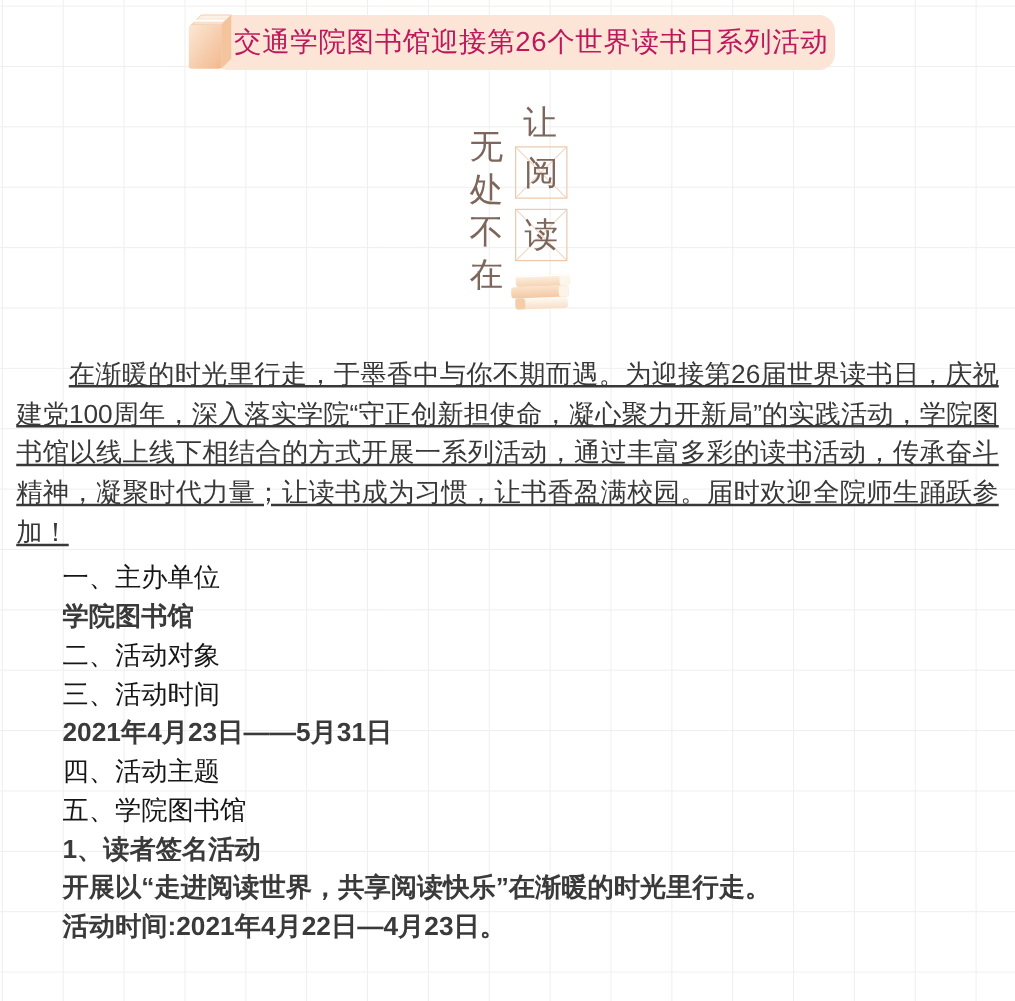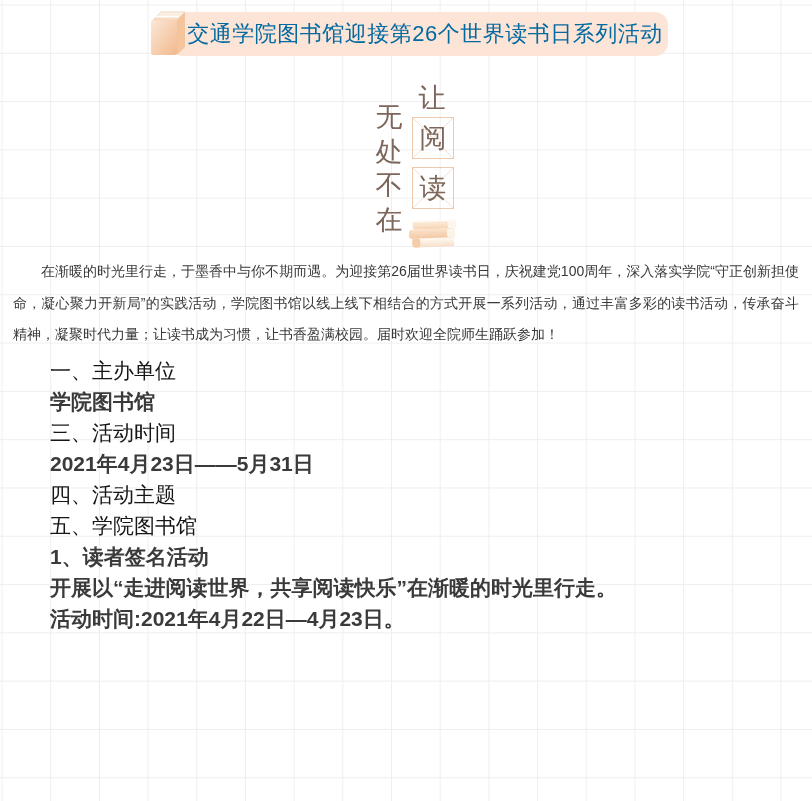--- a/index.html
+++ b/index.html
@@ -17,21 +17,21 @@
   
   .banner{
     position:relative;
     margin:12px 0 0 170px;
     width:498px;height:44px;
     background:#fce4d6;
     border-radius:13px;
     display:flex;align-items:center;justify-content:center;
   }
   .banner-title{
-    color:#0369a1;font-size:22px;letter-spacing:.5px;padding-left:12px;
+    color:#be185d;font-size:22px;letter-spacing:.5px;padding-left:12px;
     white-space:nowrap;
   }
   .banner-book{position:absolute;left:-27px;top:-5px;width:46px;height:54px;}
   
   .hero{position:relative;height:172px;margin-top:24px;}
   .hero .char{
     font-family:"Liberation Serif", serif;
     color:#7d675c;font-size:27px;line-height:30px;text-align:center;
     position:absolute;width:46px;
   }
@@ -50,24 +50,25 @@
   }
   .box-1{left:412px;top:37px;}
   .box-2{left:412px;top:87px;}
   .grid-box span{
     font-family:"Liberation Serif", serif;
     font-size:27px;color:#7d675c;
   }
   .books-stack{position:absolute;left:406px;top:136px;width:52px;height:36px;}
   
   .intro{
-    margin:4px 13px 0 13px;
-    font-size:14px;line-height:31.7px;
+    margin:32px 13px 0 13px;
+    font-size:21px;line-height:31.7px;
     text-align:justify;text-indent:2em;
     color:#383838;
+    text-decoration:underline;
   }
   
   .body-lines{margin:4px 13px 0 50px;font-size:21px;line-height:31px;color:#3a3a3a;}
   .line{white-space:nowrap;font-weight:bold;}
   .line.bold{font-weight:400;color:#161616;}
 </style>
 </head>
 <body>
 
 <div class="banner">
@@ -127,20 +128,21 @@
   <div class="char sec-1">处</div>
   <div class="char sec-2">不</div>
   <div class="char sec-3">在</div>
 </div>
 
 <p class="intro">在渐暖的时光里行走，于墨香中与你不期而遇。为迎接第26届世界读书日，庆祝建党100周年，深入落实学院“守正创新担使命，凝心聚力开新局”的实践活动，学院图书馆以线上线下相结合的方式开展一系列活动，通过丰富多彩的读书活动，传承奋斗精神，凝聚时代力量；让读书成为习惯，让书香盈满校园。届时欢迎全院师生踊跃参加！</p>
 
 <div class="body-lines">
   <div class="line bold">一、主办单位</div>
   <div class="line">学院图书馆</div>
+  <div class="line bold">二、活动对象</div>
   <div class="line bold">三、活动时间</div>
   <div class="line">2021年4月23日——5月31日</div>
   <div class="line bold">四、活动主题</div>
   <div class="line bold">五、学院图书馆</div>
   <div class="line">1、读者签名活动</div>
   <div class="line">开展以“走进阅读世界，共享阅读快乐”在渐暖的时光里行走。</div>
   <div class="line">活动时间:2021年4月22日—4月23日。</div>
 
 </div>
 

